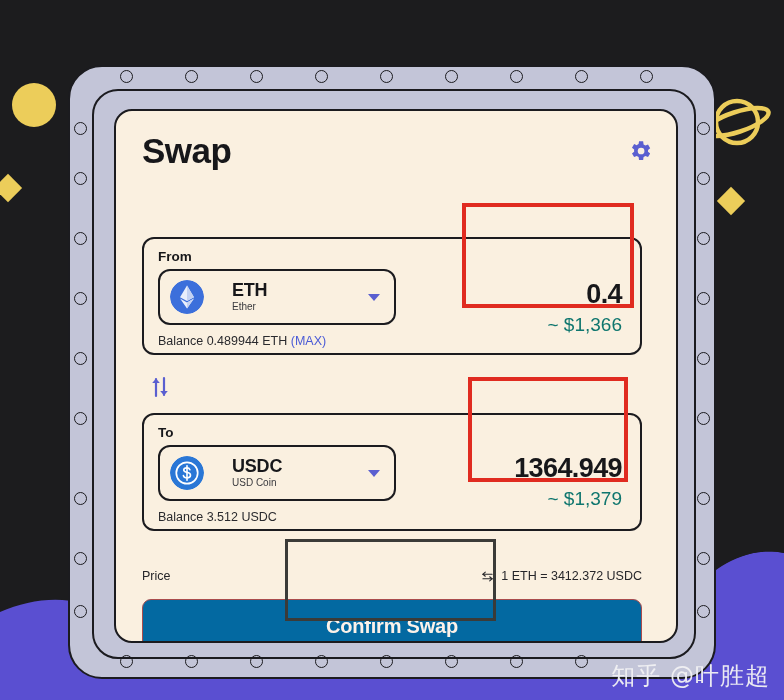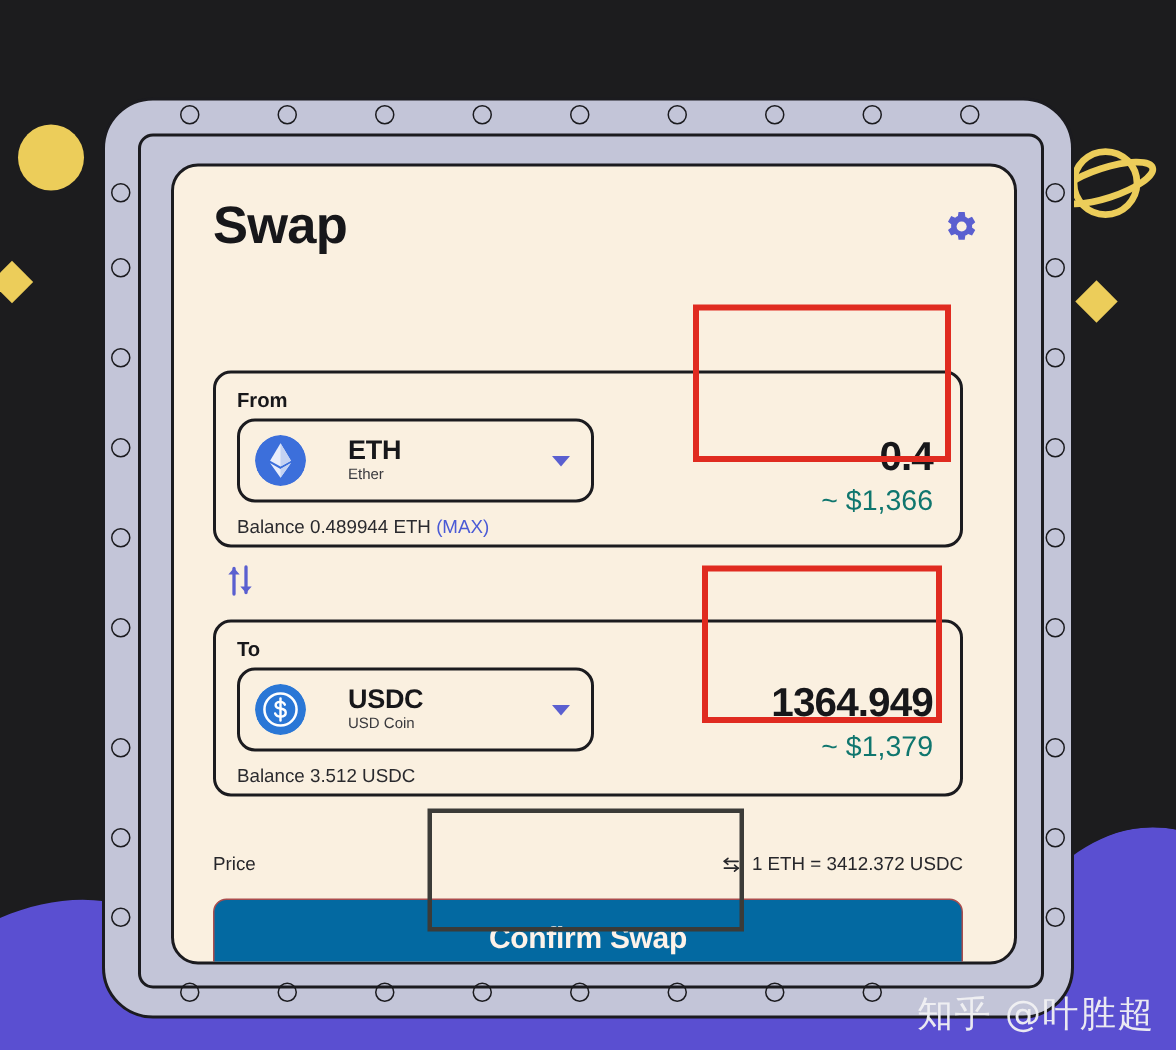--- a/index.html
+++ b/index.html
@@ -27,21 +27,21 @@
     background: #c3c5d8;
     border: 2px solid #1b1b1f;
     border-radius: 34px;
   }
   .device-inner {
     position: absolute;
     left: 22px; top: 22px;
     width: 604px; height: 570px;
     background: #c3c5d8;
     border: 2px solid #1b1b1f;
-    border-radius: 10px;
+    border-radius: 26px;
   }
   .screen {
     position: absolute;
     left: 20px; top: 18px;
     width: 564px; height: 534px;
     background: #faf0e0;
     border: 2px solid #1b1b1f;
     border-radius: 18px;
     overflow: hidden;
   }
@@ -70,21 +70,21 @@
   }
 
   .panel {
     position: absolute;
     left: 26px;
     width: 500px;
     background: #faf0e0;
     border: 2px solid #1b1b1f;
     border-radius: 12px;
   }
-  .panel-from { top: 136px; height: 118px; }
+  .panel-from { top: 126px; height: 118px; }
   .panel-to   { top: 302px; height: 118px; padding-left: 19px; }
 
   .panel-label {
     position: absolute; left: 14px; top: 10px;
     font-size: 13.5px; font-weight: bold; color: #17171a;
   }
   .token-select {
     position: absolute; left: 14px; top: 30px;
     width: 238px; height: 56px;
     background: #faf0e0;

